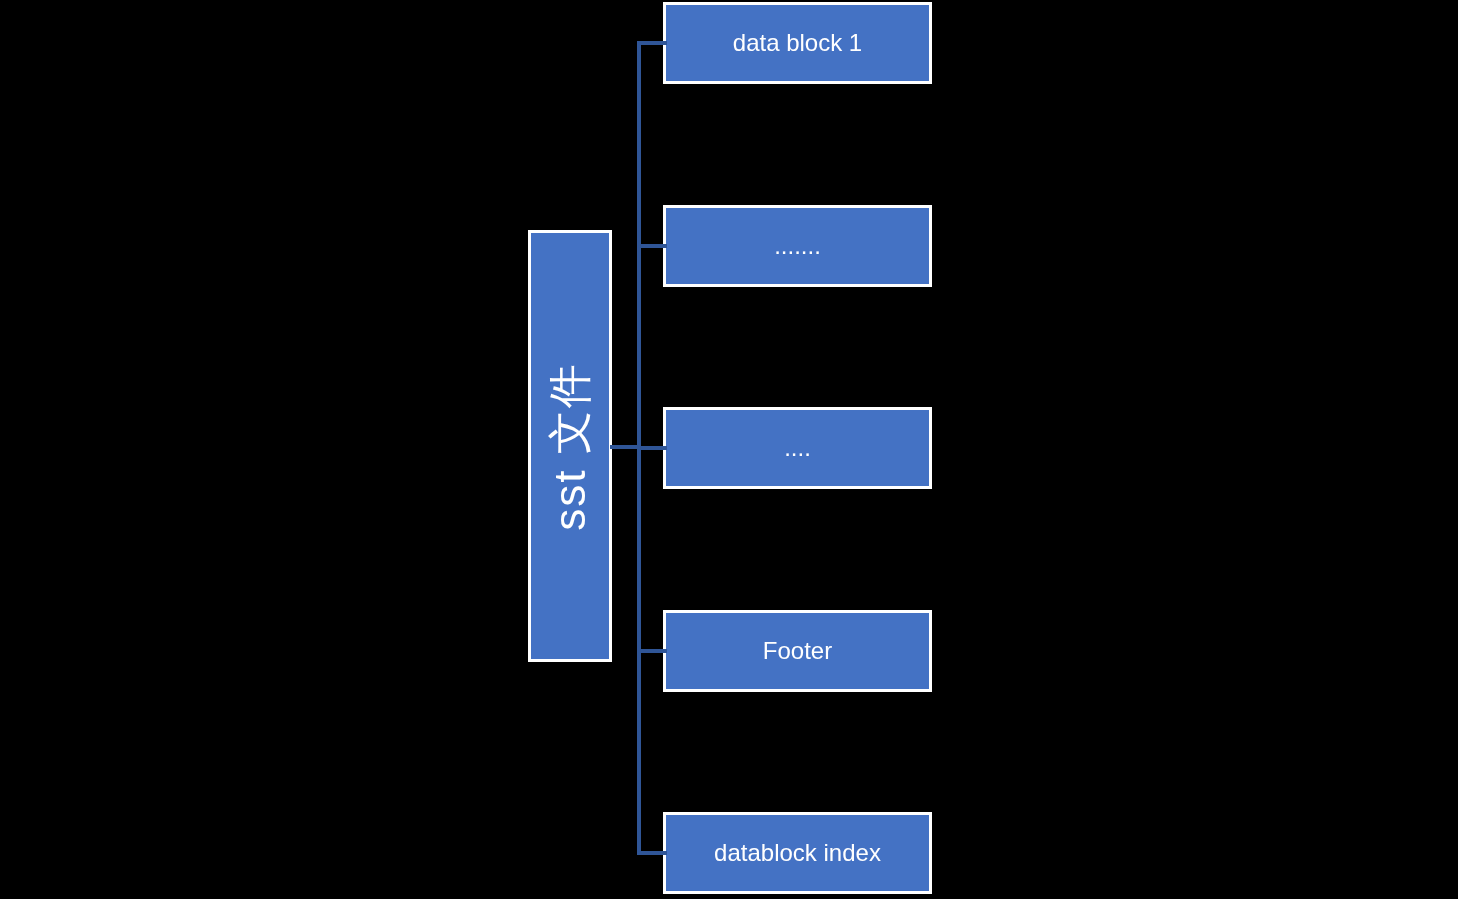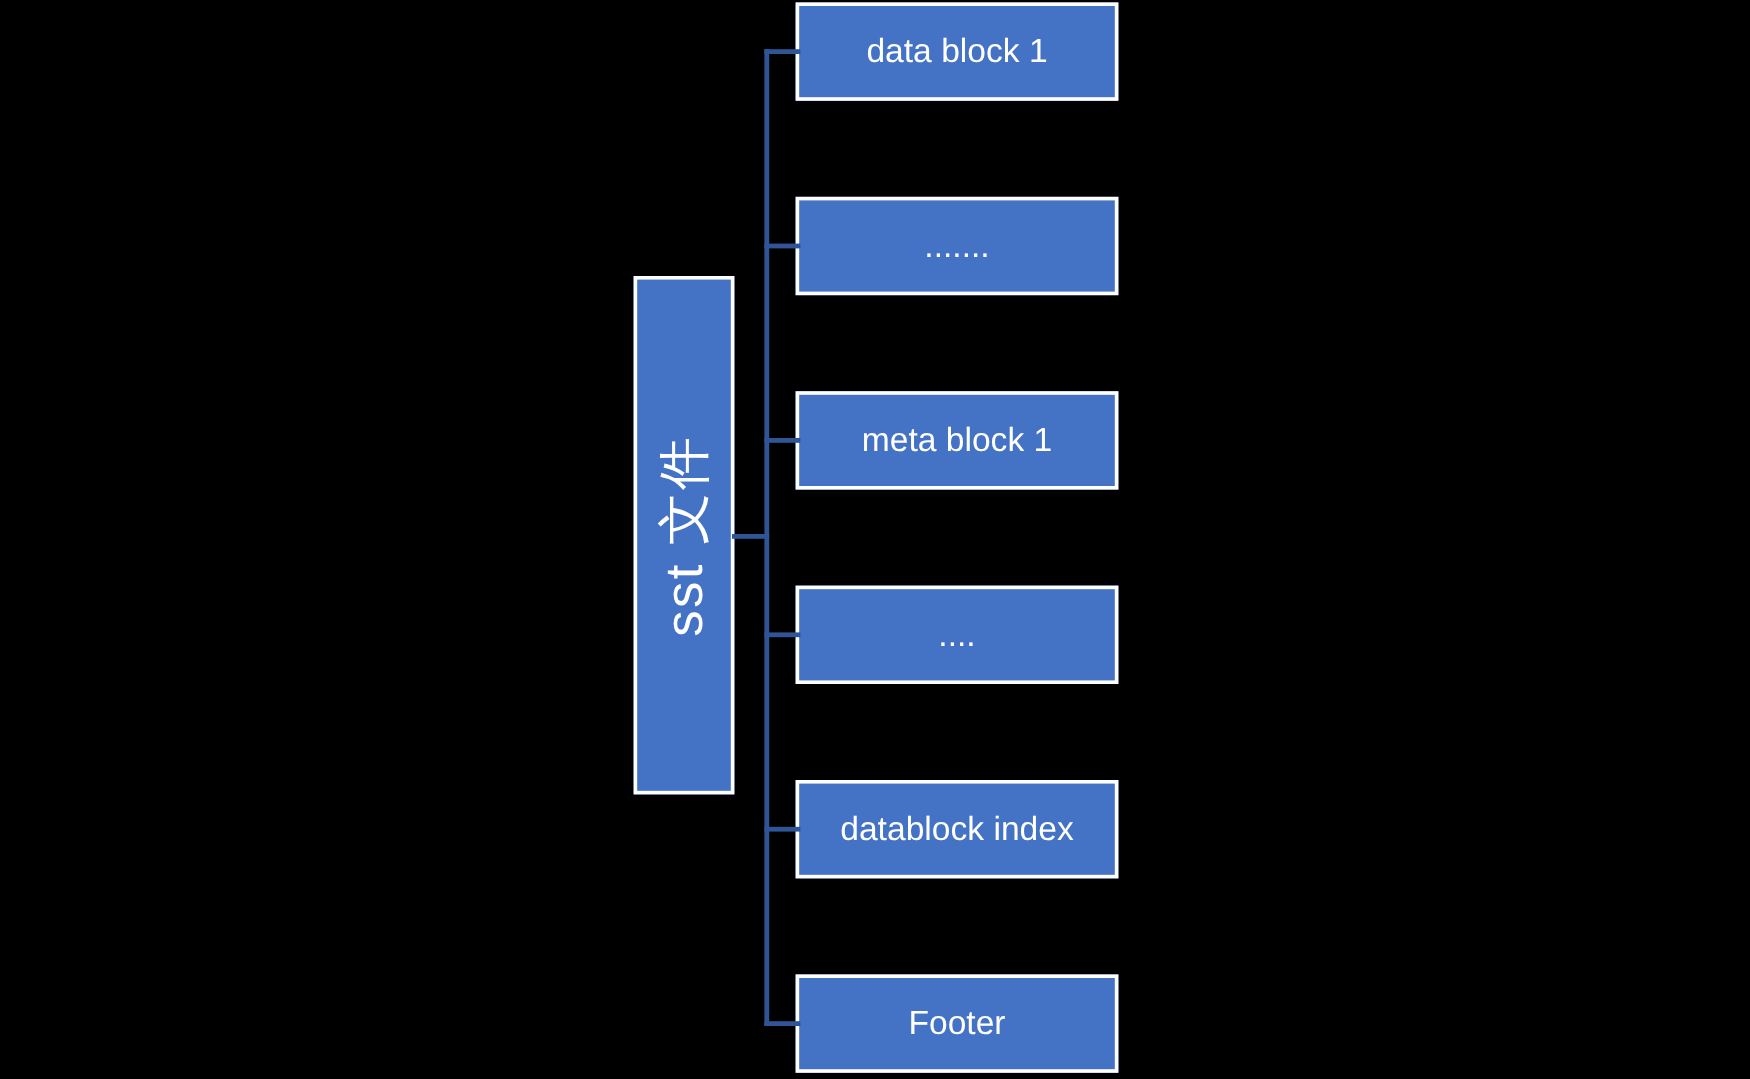--- a/index.html
+++ b/index.html
@@ -81,21 +81,21 @@
     content: "";
     position: absolute;
     left: -29px;
     top: calc(50% - 2px);
     width: 30px;
     height: 4px;
     background: #2F5597;
   }
   .block-label {
     color: #FFFFFF;
-    font-size: 28px;
+    font-size: 24px;
     white-space: nowrap;
   }
 </style>
 </head>
 <body>
 
 <div id="canvas">
 
   <div class="root-box">
     <span class="root-label">sst 文件</span>
@@ -105,26 +105,23 @@
   <div class="line main-connector"></div>
 
   <div class="blocks">
     <div class="block">
       <span class="block-label">data block 1</span>
     </div>
     <div class="block">
       <span class="block-label">.......</span>
     </div>
     <div class="block">
-      <span class="block-label">meta block 1</span>
-    </div>
-    <div class="block">
       <span class="block-label">....</span>
     </div>
     <div class="block">
-      <span class="block-label">datablock index</span>
+      <span class="block-label">Footer</span>
     </div>
     <div class="block">
-      <span class="block-label">Footer</span>
+      <span class="block-label">datablock index</span>
     </div>
   </div>
 
 </div>
 
 </body></html>

